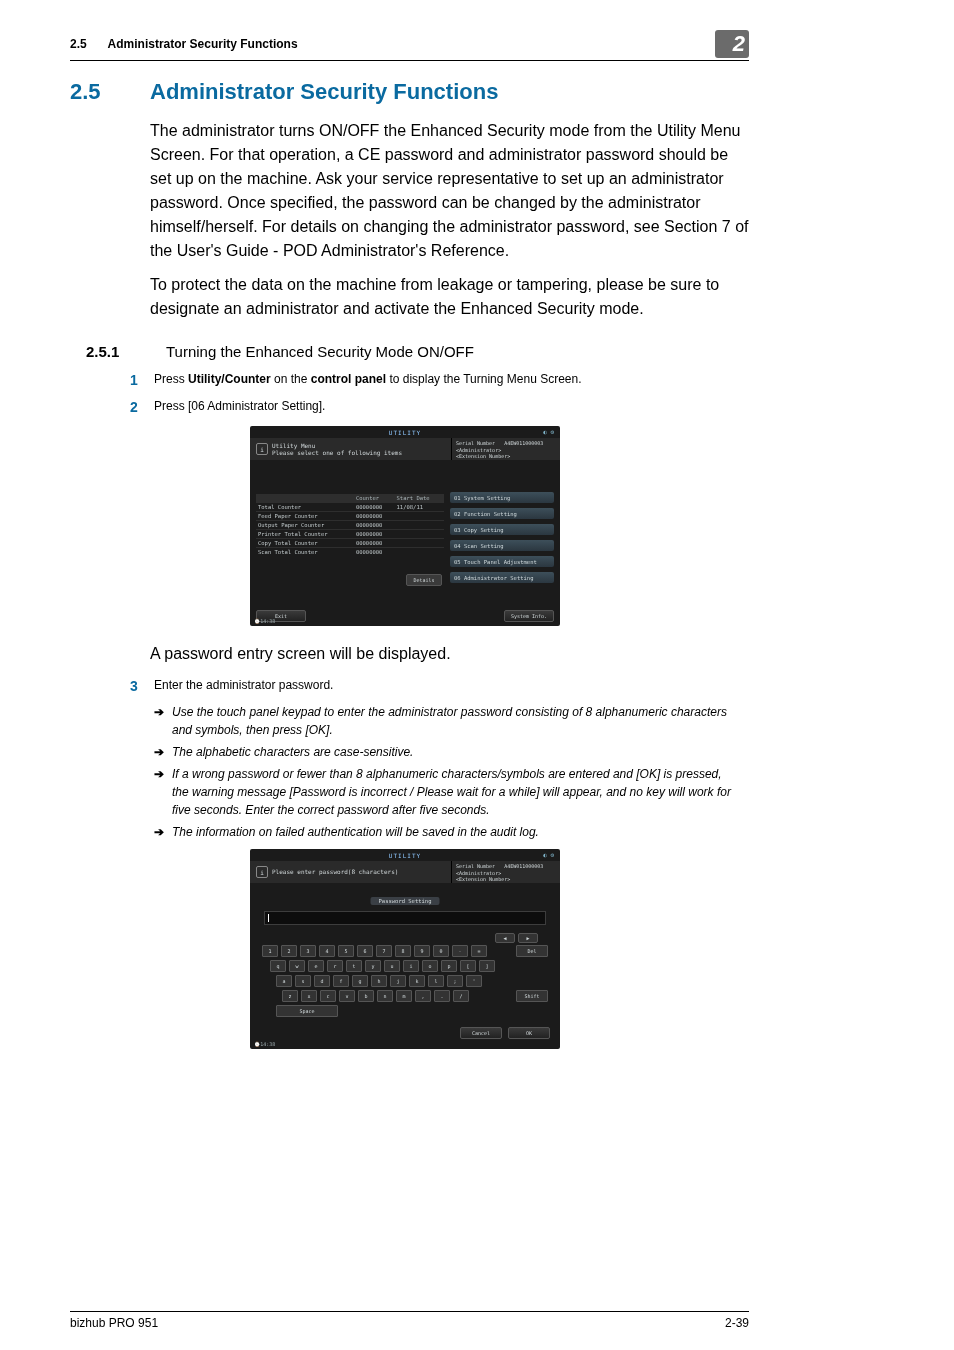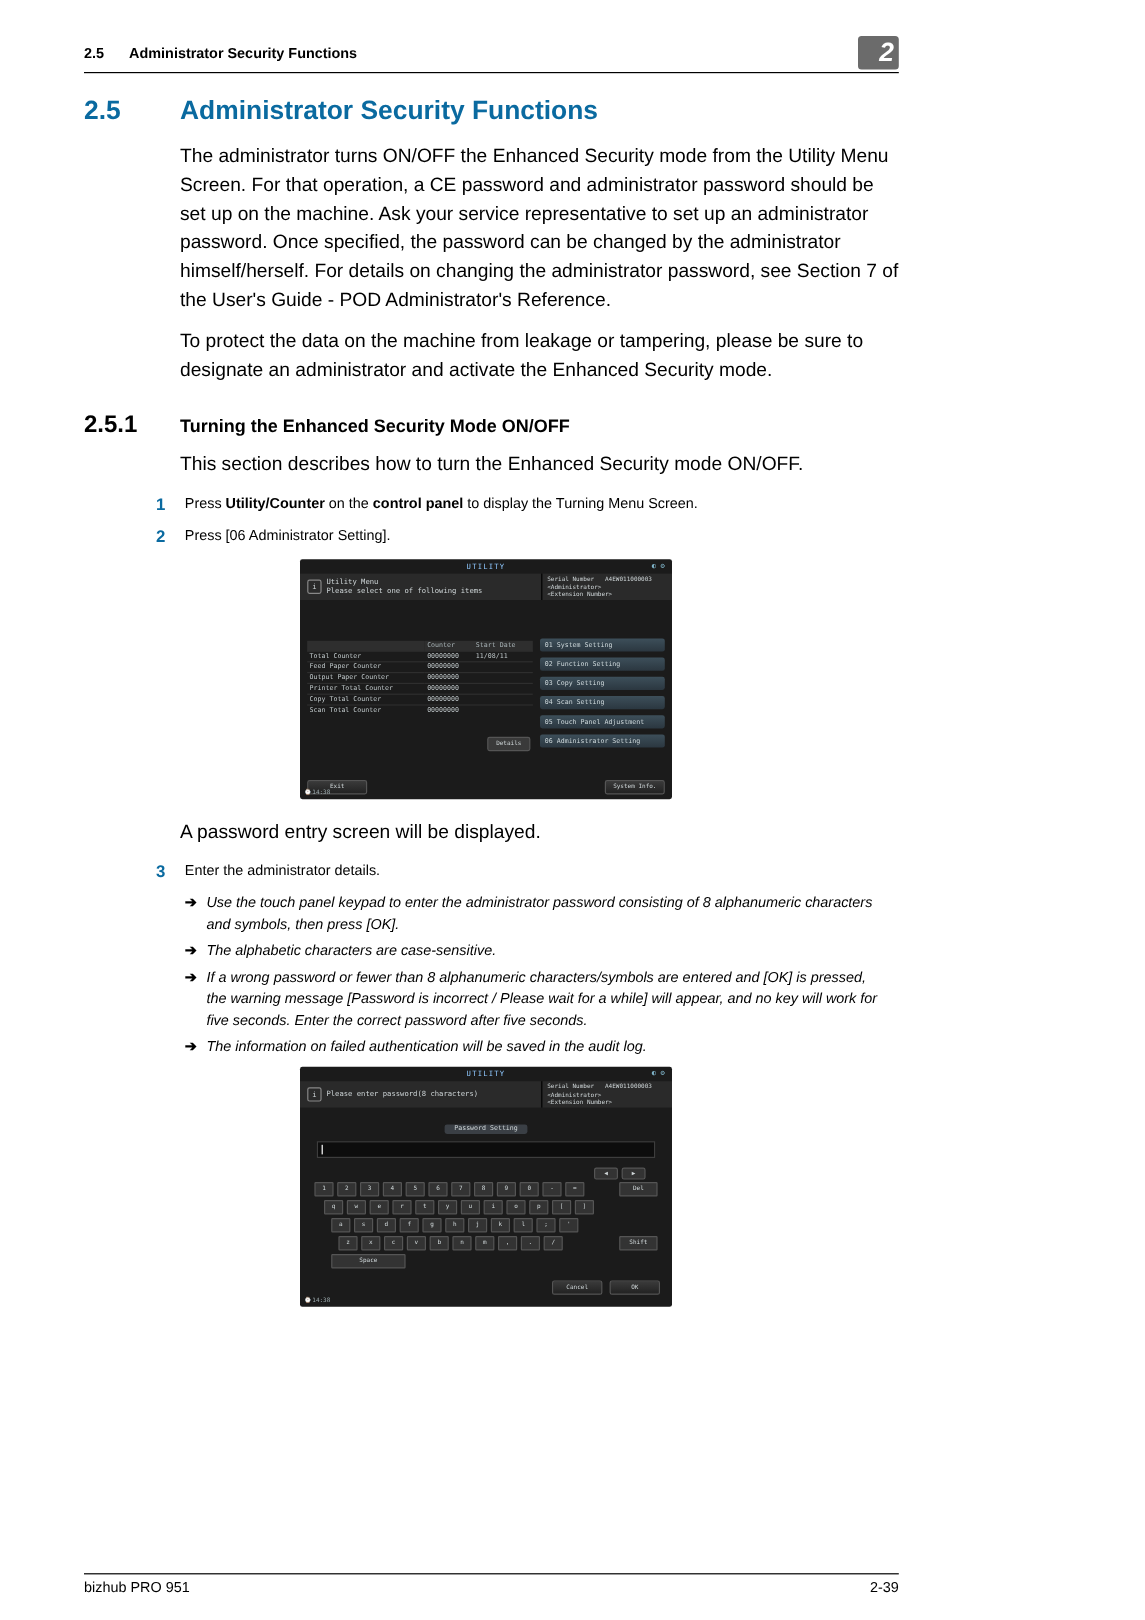--- a/index.html
+++ b/index.html
@@ -71,27 +71,28 @@
     line-height: 1.5;
     margin: 0 0 10px 0;
   }
   .h3-row {
     display: flex;
     align-items: baseline;
     margin: 22px 0 10px 0;
   }
   .h3-num {
     width: 80px;
-    font-size: 20px;
+    font-size: 15px;
     font-weight: bold;
     flex-shrink: 0;
+    margin-left: 16px;
   }
   .h3-title {
     font-size: 15px;
-    font-weight: bold;
+    font-weight: normal;
   }
   .step-row {
     display: flex;
     margin: 6px 0 6px 60px;
     font-size: 12px;
     line-height: 1.5;
   }
   .step-num {
     width: 24px;
     font-size: 14px;
@@ -389,23 +390,20 @@
   <div class="body-indent">
     <p class="body-text">The administrator turns ON/OFF the Enhanced Security mode from the Utility Menu Screen. For that operation, a CE password and administrator password should be set up on the machine. Ask your service representative to set up an administrator password. Once specified, the password can be changed by the administrator himself/herself. For details on changing the administrator password, see Section 7 of the User's Guide - POD Administrator's Reference.</p>
     <p class="body-text">To protect the data on the machine from leakage or tampering, please be sure to designate an administrator and activate the Enhanced Security mode.</p>
   </div>
 
   <div class="h3-row">
     <div class="h3-num">2.5.1</div>
     <div class="h3-title">Turning the Enhanced Security Mode ON/OFF</div>
   </div>
 
-  <div class="body-indent">
-    <p class="body-text">This section describes how to turn the Enhanced Security mode ON/OFF.</p>
-  </div>
 
   <div class="step-row">
     <div class="step-num">1</div>
     <div class="step-body">
       <span>Press </span><b>Utility/Counter</b><span> on the </span><b>control panel</b><span> to display the Turning Menu Screen.</span>
     </div>
   </div>
 
   <div class="step-row">
     <div class="step-num">2</div>
@@ -483,21 +481,21 @@
     </div>
     <div class="time">⌚<span>14:38</span></div>
   </div>
 
   <div class="body-indent">
     <p class="body-text">A password entry screen will be displayed.</p>
   </div>
 
   <div class="step-row">
     <div class="step-num">3</div>
-    <div class="step-body">Enter the administrator details.</div>
+    <div class="step-body">Enter the administrator password.</div>
   </div>
 
   <div class="sub-bullet">
       <span class="arrow">➔</span>
       <span class="txt">Use the touch panel keypad to enter the administrator password consisting of 8 alphanumeric characters and symbols, then press [OK].</span>
     </div>
   <div class="sub-bullet">
       <span class="arrow">➔</span>
       <span class="txt">The alphabetic characters are case-sensitive.</span>
     </div>

